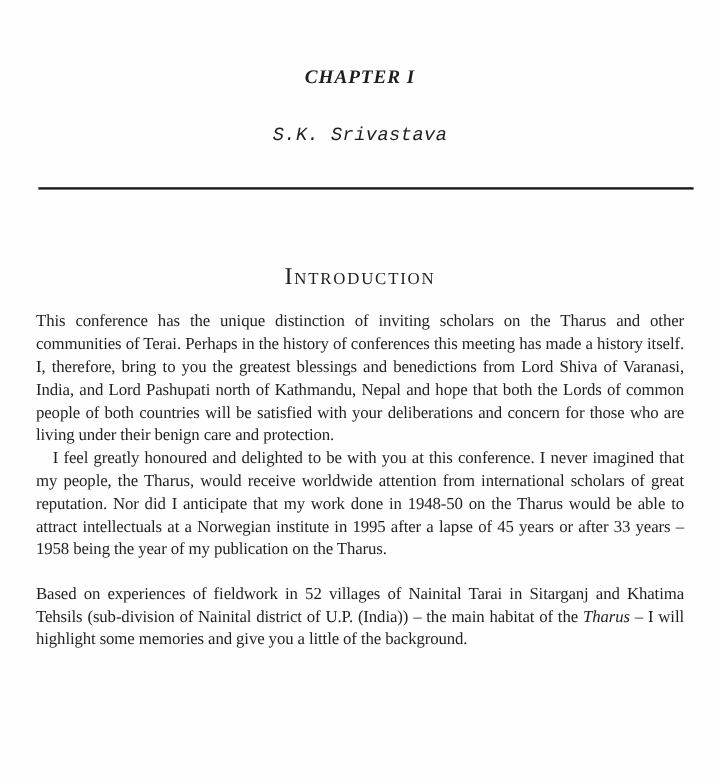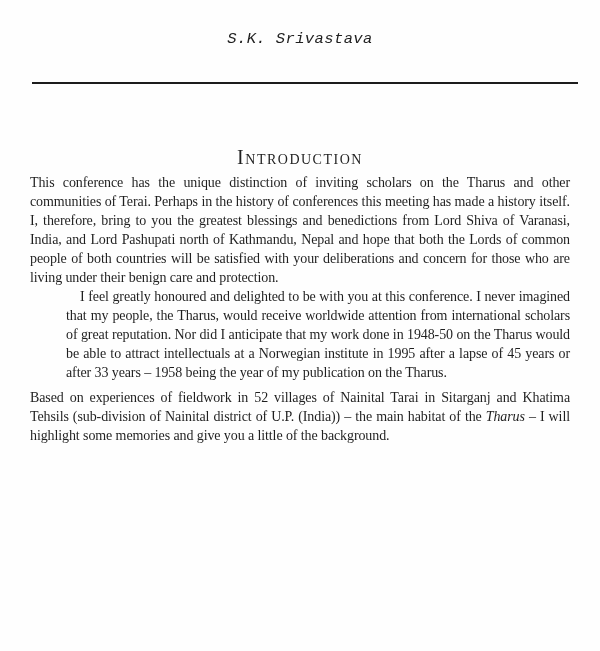--- a/index.html
+++ b/index.html
@@ -60,29 +60,30 @@
   .section-heading.intro { margin-top: 64px; }
   .section-heading.encounter { margin-top: 15px; letter-spacing: 0.8px; font-size: 15.5px; }
   .body-paragraph {
     margin: 0;
     font-size: 14px;
     line-height: 19px;
     letter-spacing: -0.1px;
     text-align: justify;
     hyphens: none;
   }
-  .body-paragraph.first { margin-top: 6px; }
-  .body-paragraph.indent { text-indent: 14px; margin-left: 36px; }
+  .body-paragraph.first { margin-top: 18px; }
+  .body-paragraph.indent { text-indent: 14px; }
   .italic { font-style: italic; }
 </style>
 </head>
 <body>
 
 <div class="page">
 
+  <div class="chapter-heading">CHAPTER I</div>
 
 
   <div class="author-name">S.K. Srivastava</div>
 
   <hr class="rule">
 
   <div class="section-heading intro">Introduction</div>
 
   <p class="body-paragraph first"><span>This conference has the unique distinction of inviting scholars on the Tharus and other communities of Terai. Perhaps in the history of conferences this meeting has made a history itself. I, therefore, bring to you the greatest blessings and benedictions from Lord Shiva of Varanasi, India, and Lord Pashupati north of Kathmandu, Nepal and hope that both the Lords of common people of both countries will be satisfied with your deliberations and concern for those who are living under their benign care and protection.</span></p>
 

